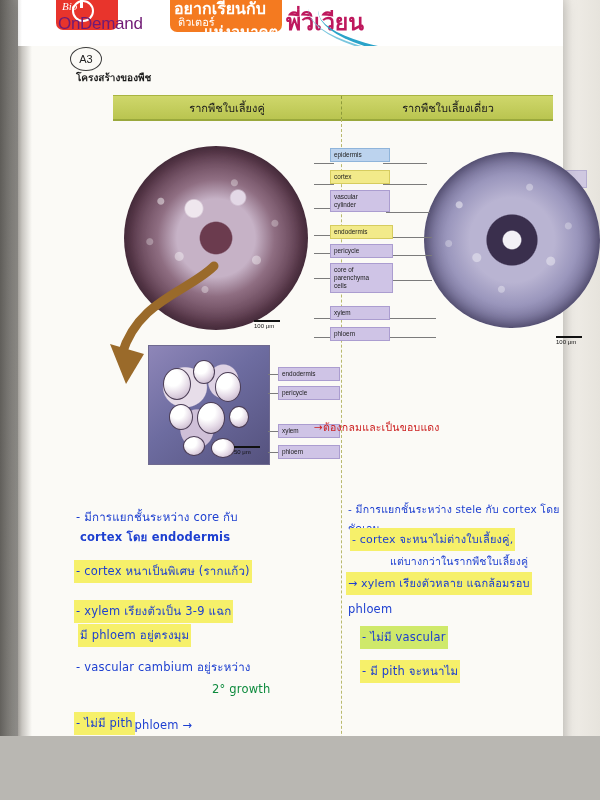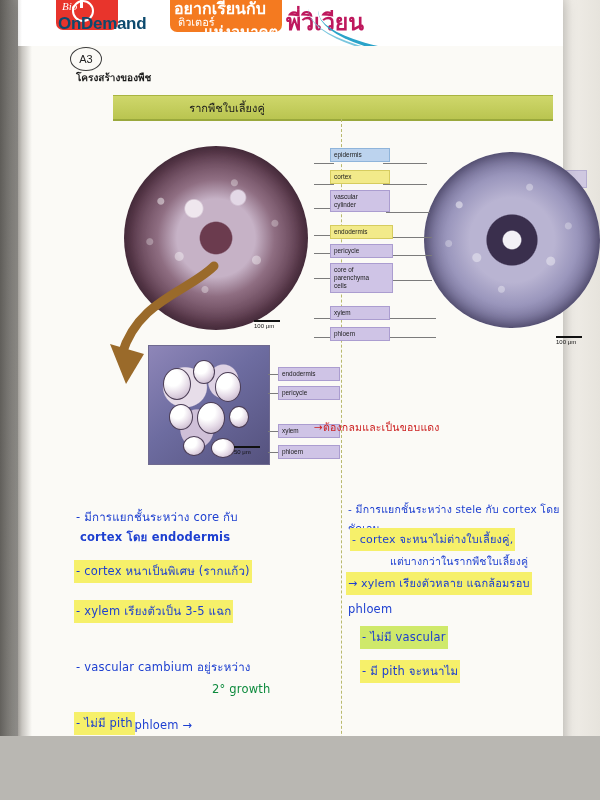--- a/index.html
+++ b/index.html
@@ -93,22 +93,22 @@
   .hdr-bio {
     position: absolute;
     left: 44px; top: 0px;
     font-size: 11px; color: #fff;
     font-style: italic;
     font-family: "Liberation Serif", serif;
   }
   .hdr-ondemand {
     position: absolute;
     left: 40px; top: 14px;
-    font-size: 17px; font-weight: bold;
-    color: #0c4a6e;
+    font-size: 17px; font-weight: normal;
+    color: #701a75;
     letter-spacing: -.3px;
   }
   .hdr-orange {
     position: absolute;
     left: 152px; top: -14px;
     width: 112px; height: 46px;
     background: #f47a20;
     border-radius: 7px;
   }
   .hdr-orange-t1 {
@@ -342,20 +342,21 @@
       <div class="hdr-title">พี่วิเวียน</div>
       <div class="hdr-curve2"></div>
       <div class="hdr-curve1"></div>
     </div>
 
     <div class="badge">A3</div>
     <div class="topic">โครงสร้างของพืช</div>
 
     <div class="band">
       <div class="band-col left">รากพืชใบเลี้ยงคู่</div>
+      <div class="band-col right">รากพืชใบเลี้ยงเดี่ยว</div>
     </div>
     <div class="band-underline"></div>
     <div class="divider"></div>
 
     <div class="micro micro-dicot"></div>
     <div class="micro micro-mono"></div>
 
     <div class="scale-bar" style="left:236px; top:320px;"><i></i><span>100 μm</span></div>
     <div class="scale-bar" style="left:538px; top:336px;"><i></i><span>100 μm</span></div>
 
@@ -413,21 +414,22 @@
     <div class="chip purple" style="left:260px; top:367px; width:54px;">endodermis</div>
     <div class="chip purple" style="left:260px; top:386px; width:54px;">pericycle</div>
     <div class="chip purple" style="left:260px; top:424px; width:54px;">xylem</div>
     <div class="chip purple" style="left:260px; top:445px; width:54px;">phloem</div>
 
     <div class="hw red" style="left:296px; top:418px; font-size:10.5px;">→ต้องกลมและเป็นขอบแดง</div>
 
     <div class="hw" style="left:58px; top:508px;">- มีการแยกชั้นระหว่าง core กับ</div>
     <div class="hw" style="left:62px; top:528px;font-weight:bold;">cortex โดย endodermis</div>
     <div class="hw hl" style="left:58px; top:562px;">- cortex หนาเป็นพิเศษ (รากแก้ว)</div>
-    <div class="hw hl" style="left:58px; top:602px;">- xylem เรียงตัวเป็น 3-5 แฉก</div>
+    <div class="hw hl" style="left:58px; top:602px;">- xylem เรียงตัวเป็น 3-9 แฉก</div>
+    <div class="hw hl" style="left:62px; top:626px;">มี phloem อยู่ตรงมุม</div>
     <div class="hw" style="left:58px; top:658px;">- vascular cambium อยู่ระหว่าง</div>
     <div class="hw" style="left:58px; top:680px;margin-top:36px;">xylem กับ phloem →</div>
     <div class="hw green" style="left:194px; top:680px;">2° growth</div>
     <div class="hw hl" style="left:58px; top:714px;">- ไม่มี pith</div>
 
     <div class="hw" style="left:330px; top:500px; font-size:10.5px;">- มีการแยกชั้นระหว่าง stele กับ cortex โดยชัดเจน</div>
     <div class="hw hl" style="left:334px; top:530px; font-size:11px;">- cortex จะหนาไม่ต่างใบเลี้ยงคู่,</div>
     <div class="hw" style="left:330px; top:552px; font-size:10.5px;margin-left:42px;">แต่บางกว่าในรากพืชใบเลี้ยงคู่</div>
     <div class="hw hl" style="left:330px; top:574px; font-size:11px;">→ xylem เรียงตัวหลาย แฉกล้อมรอบ</div>
     <div class="hw" style="left:330px; top:600px;">phloem</div>

